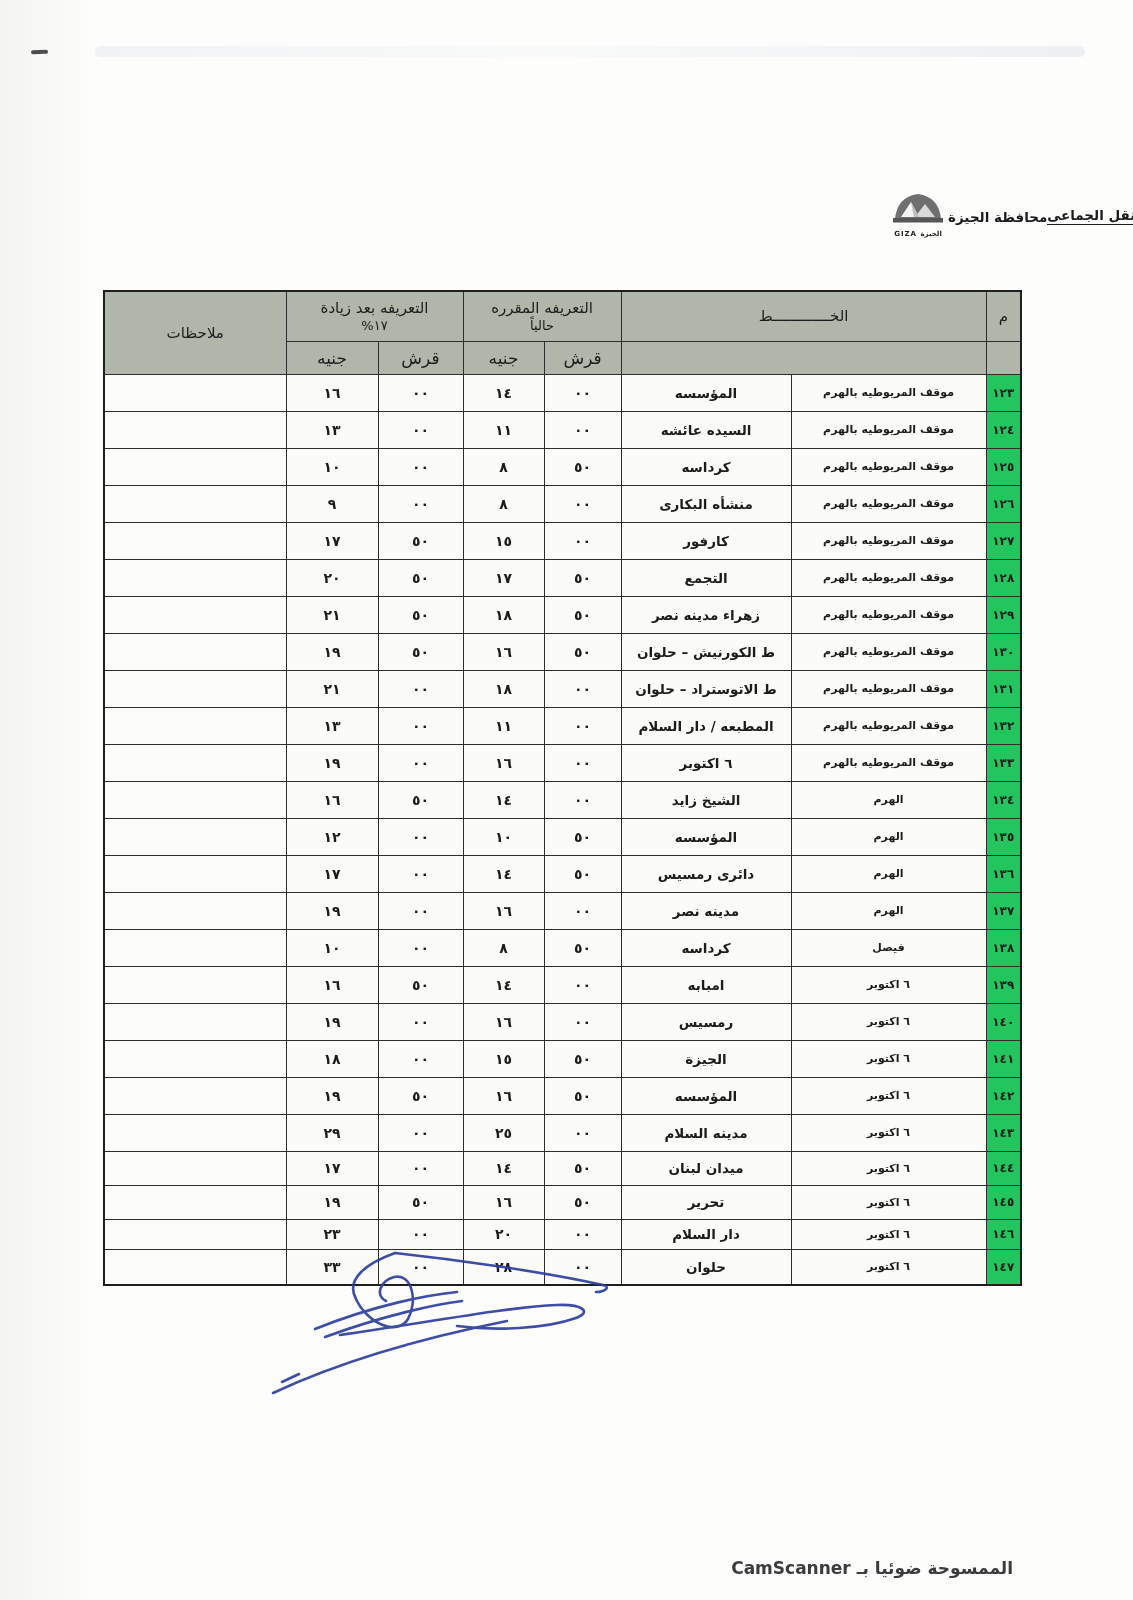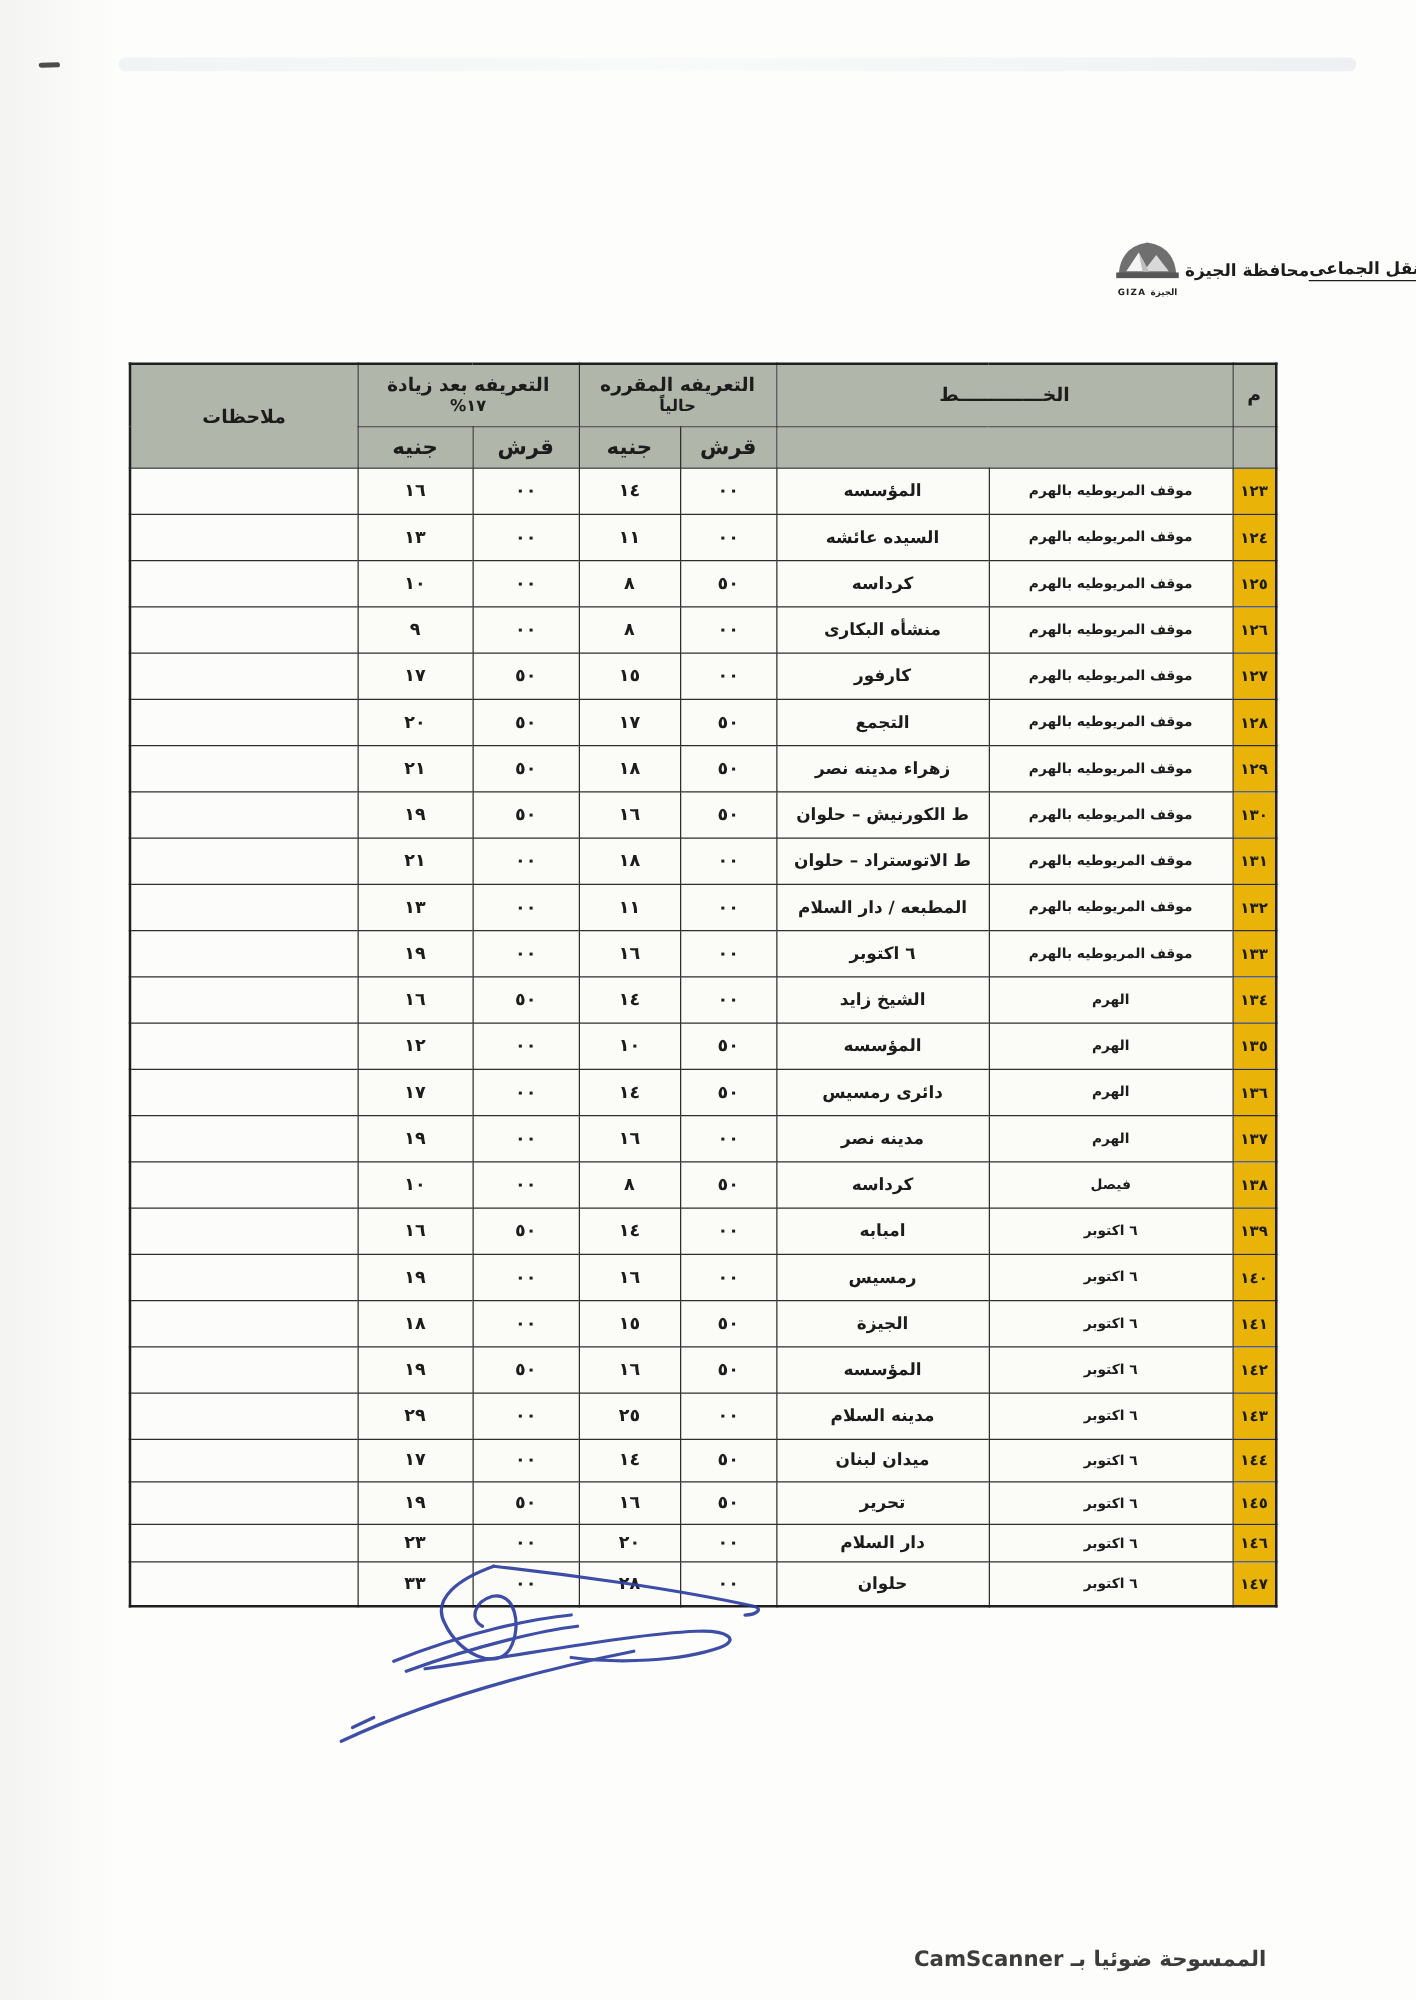--- a/index.html
+++ b/index.html
@@ -27,28 +27,28 @@
   
   table.tariff{
     position:absolute;left:103px;top:290px;width:917px;
     border-collapse:collapse;table-layout:fixed;
     border:2.5px solid #1f1f1f;
   }
   table.tariff th,table.tariff td{
     border:1.4px solid #2e2e2e;padding:0 3px;vertical-align:middle;text-align:center;
     overflow:hidden;white-space:nowrap;
   }
-  thead th{background:#b1b6aa;font-weight:bold;}
+  thead th{background:#b1b6aa;font-weight:normal;}
   tr.h-group{height:50px;}
   tr.h-sub{height:33px;}
   .h-main{font-size:15px;}
   .h-sub-label{font-size:17px;}
   .h-line2{font-size:13px;margin-top:1px;}
   tbody td{background:#fbfbf8;font-weight:bold;}
-  tbody td.c-idx{background:#eab308;font-size:12px;letter-spacing:1px;}
+  tbody td.c-idx{background:#22c55e;font-size:12px;letter-spacing:1px;}
   tbody tr{height:37px;}
   tbody tr:nth-child(22),tbody tr:nth-child(23){height:34px;}
   tbody tr:nth-child(24){height:30px;}
   tbody tr:nth-child(25){height:36px;}
   td.c-origin{font-size:11px;}
   td.c-dest{font-size:13.5px;}
   td.c-num{font-size:14px;letter-spacing:3px;}
   td.c-notes{background:#fcfcfa;}
   
   .signature{position:absolute;left:245px;top:1243px;z-index:5;}

